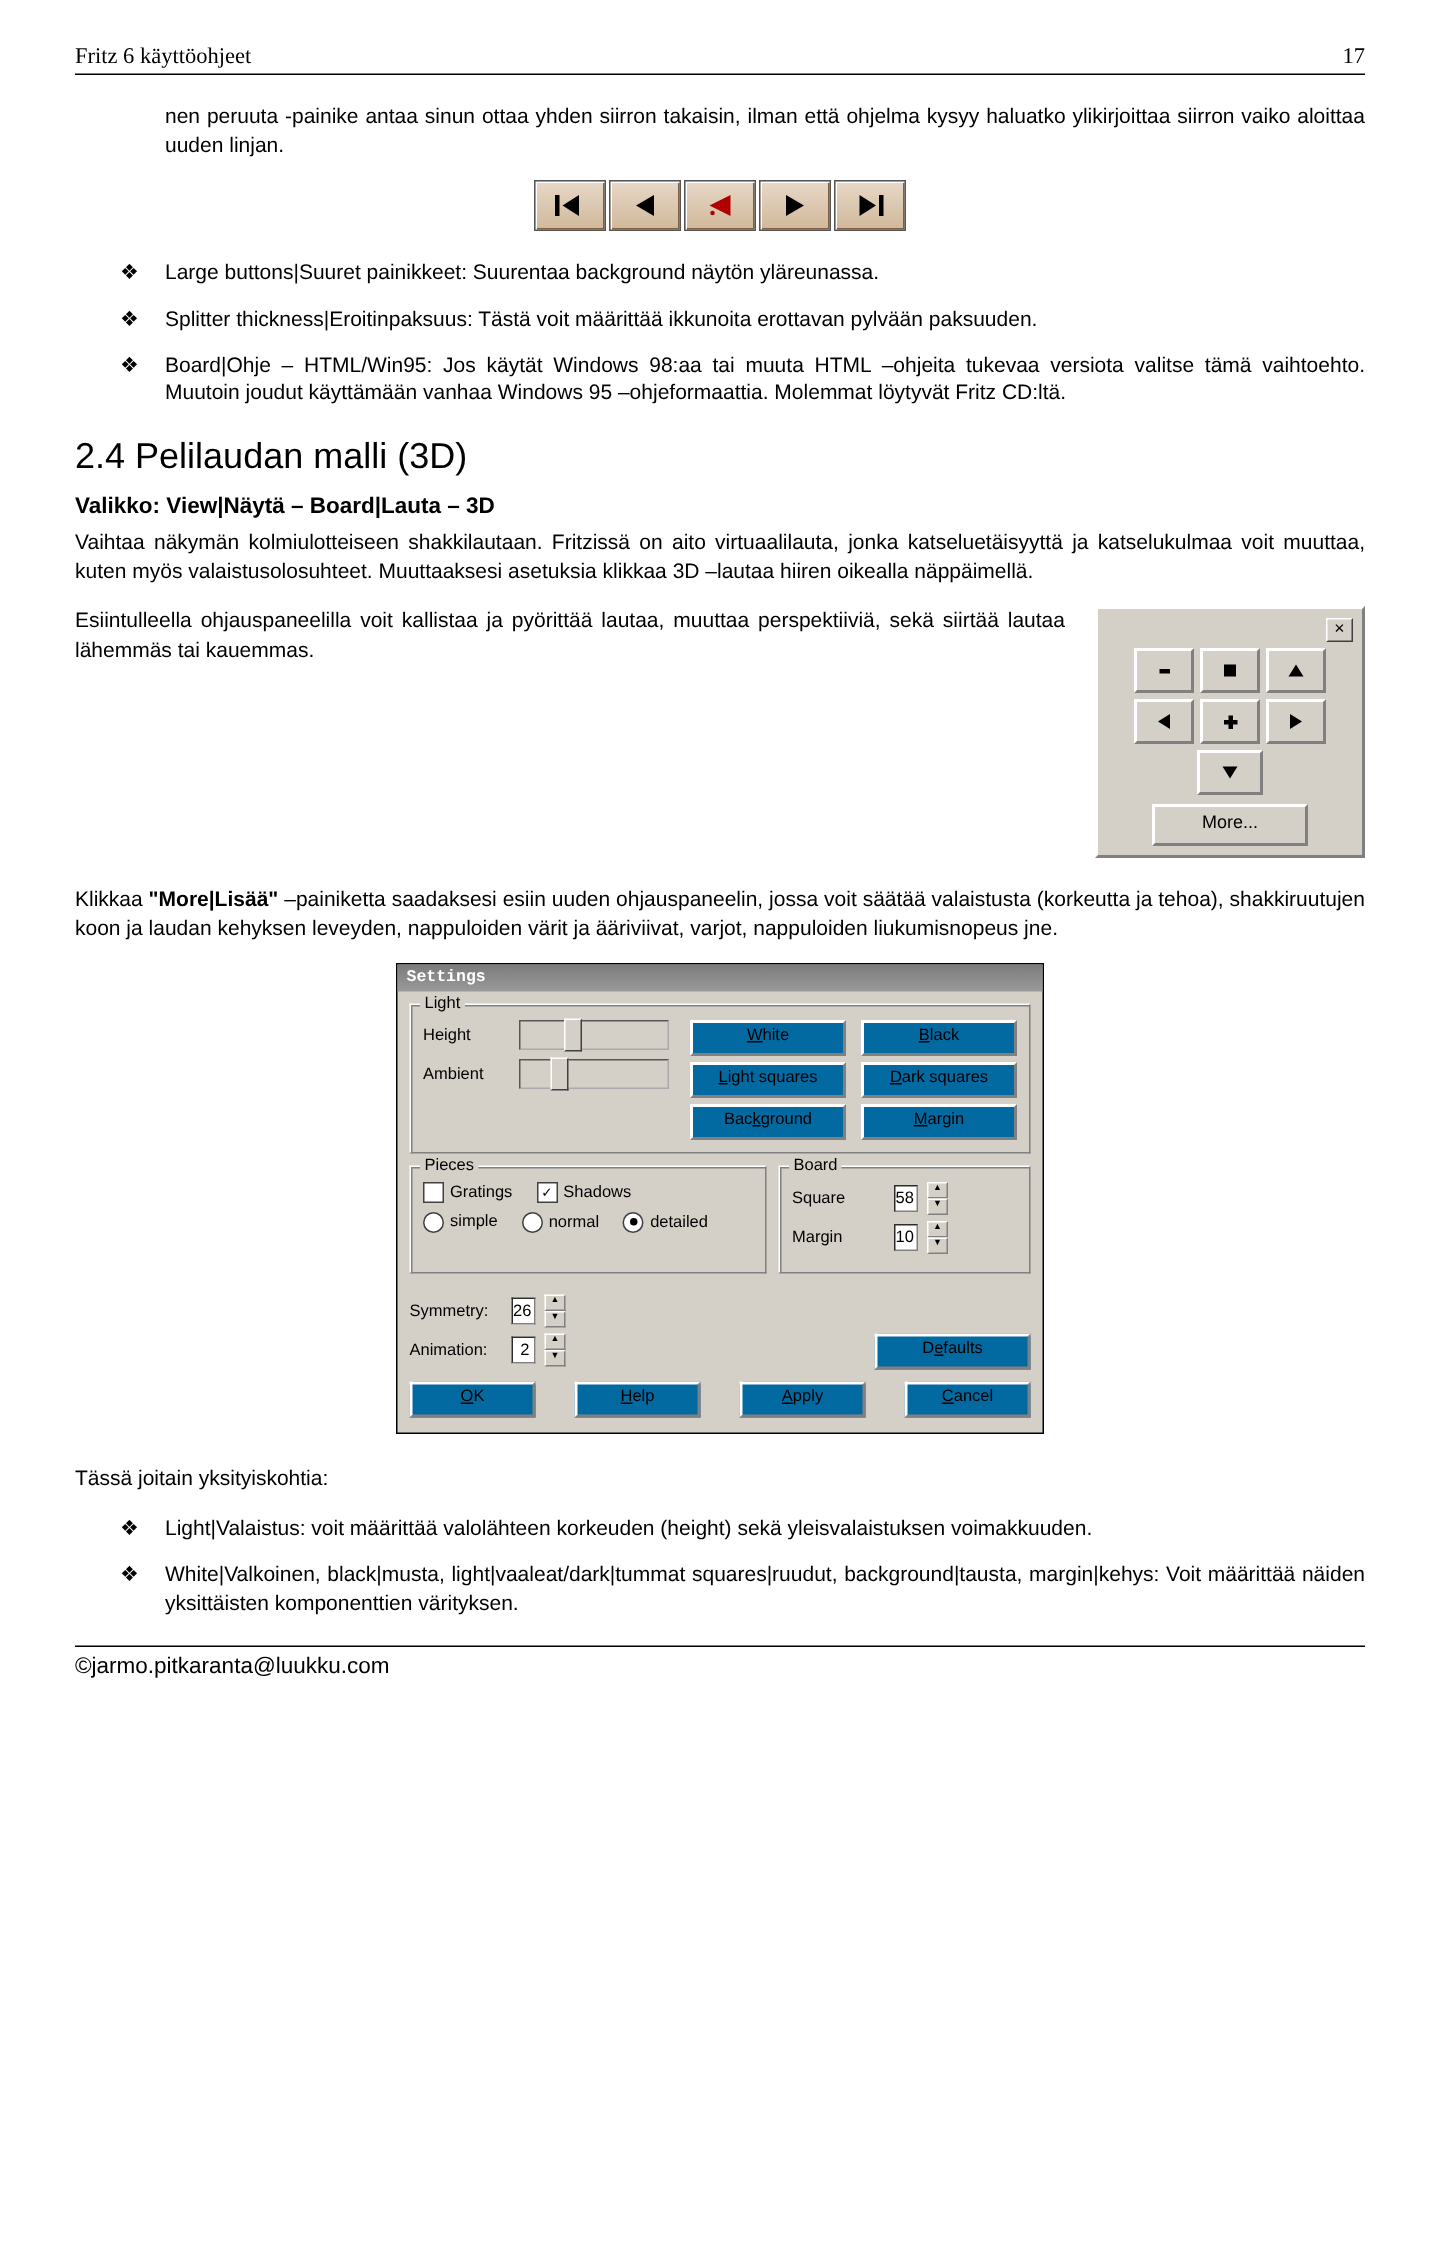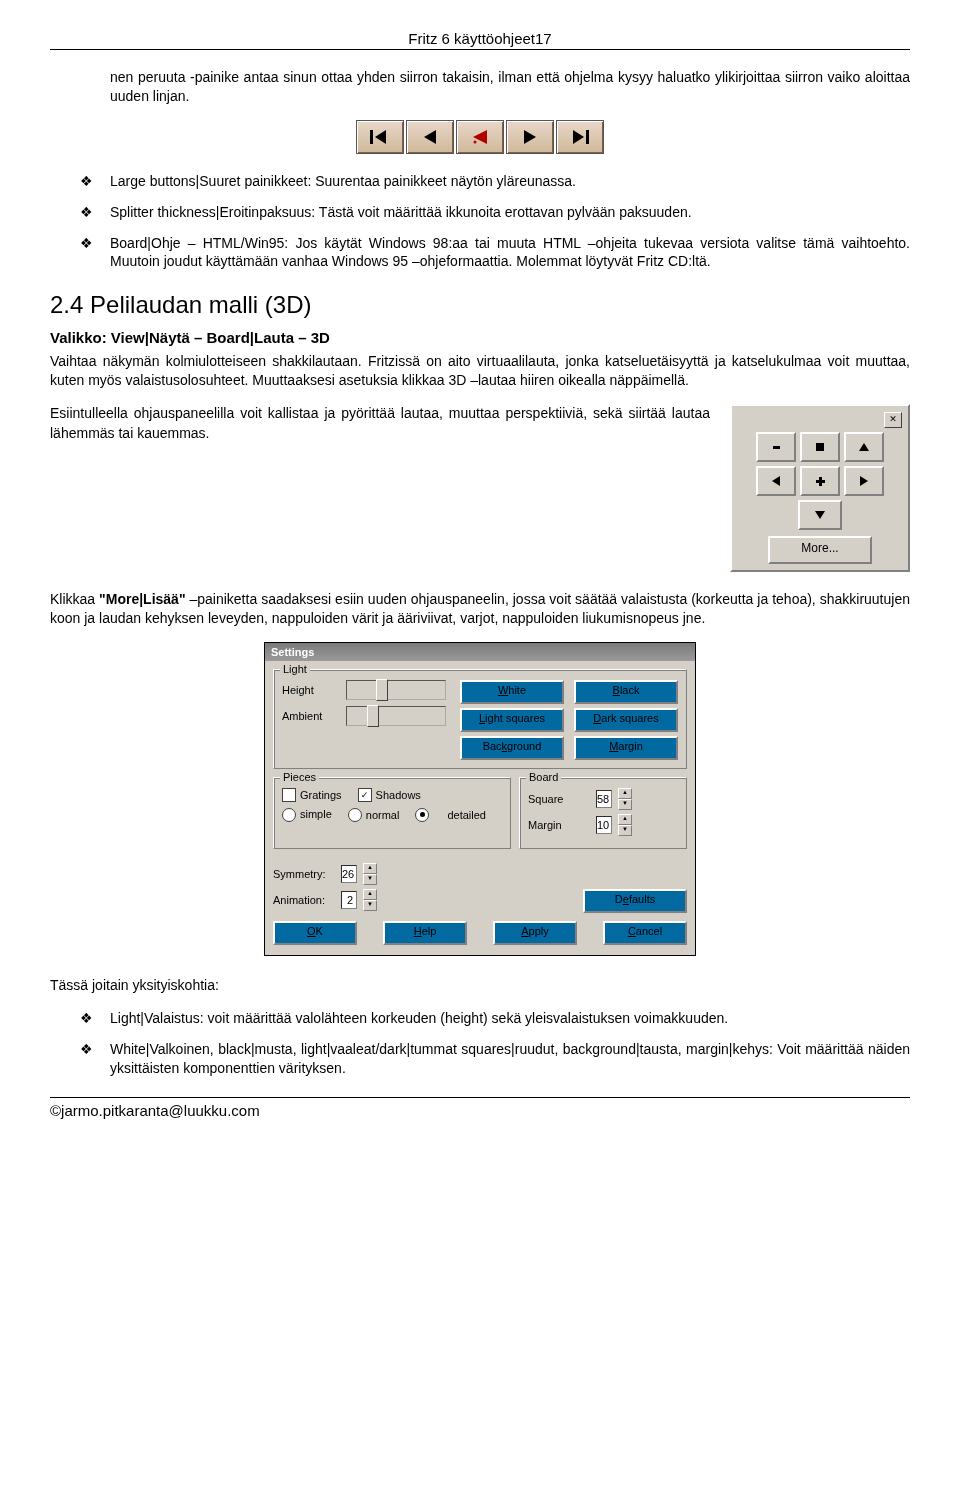--- a/index.html
+++ b/index.html
@@ -9,22 +9,22 @@
     font-size: 14px;
     color: #000;
     background: #fff;
     width: 960px;
   }
   .page {
     padding: 30px 50px 20px 50px;
   }
   .header-line {
     display: flex;
-    justify-content: center;
-    font-family: Liberation Sans, sans-serif;
+    justify-content: space-between;
+    font-family: Liberation Serif, serif;
     font-size: 15px;
     border-bottom: 1px solid #000;
     padding-bottom: 2px;
     margin-bottom: 18px;
   }
   .intro-para {
     margin: 0 0 14px 60px;
     line-height: 1.35;
     text-align: justify;
   }
@@ -156,20 +156,21 @@
     font-size: 11px;
   }
   .dlg-title {
     background: linear-gradient(#7b7b7b, #9a9a9a);
     color: #fff;
     padding: 3px 6px;
     font-weight: bold;
     display: flex;
     justify-content: space-between;
     align-items: center;
+    font-family: Liberation Mono, monospace;
   }
   .dlg-body {
     padding: 8px;
   }
   .groupbox {
     border: 1px solid #808080;
     border-top: 1px solid #fff;
     border-left: 1px solid #fff;
     box-shadow: inset 1px 1px 0 #808080;
     margin-bottom: 8px;
@@ -337,21 +338,21 @@
     </div>
     <div class="nav-btn">
       <svg width="20" height="14">
           <polygon points="3,0 3,14 14,7" fill="#000"></polygon>
           <rect x="16" y="0" width="3" height="14" fill="#000"></rect>
         </svg>
     </div>
   </div>
 
   <ul class="bullet-list">
-    <li><b>Large buttons|Suuret painikkeet:</b><span> Suurentaa painikkeet näytön yläreunassa.</span></li>
+    <li><b>Large buttons|Suuret painikkeet:</b><span> Suurentaa background näytön yläreunassa.</span></li>
     <li><b>Splitter thickness|Eroitinpaksuus:</b><span> Tästä voit määrittää ikkunoita erottavan pylvään paksuuden.</span></li>
     <li><b>Board|Ohje – HTML/Win95:</b><span> Jos käytät Windows 98:aa tai muuta HTML –ohjeita tukevaa versiota valitse tämä vaihtoehto. Muutoin joudut käyttämään vanhaa Windows 95 –ohjeformaattia. Molemmat löytyvät Fritz CD:ltä.</span></li>
   </ul>
 
   <h2 class="section">
     <span>2.4</span> <span>Pelilaudan malli (3D)</span>
   </h2>
 
   <p class="subhead">Valikko: View|Näytä – Board|Lauta – 3D</p>
 
@@ -465,21 +466,21 @@
           </div>
           <div class="rad-row">
             <span style="display:flex;gap:4px;">
                 <span class="rad"></span>
                 <span>simple</span>
               </span>
             <span style="display:flex;align-items:center;gap:4px;">
                 <span class="rad"></span>
                 <span>normal</span>
               </span>
-            <span style="display:flex;align-items:center;gap:18px;">
+            <span style="display:flex;align-items:center;gap:4px;">
                 <span class="rad sel"></span>
                 <span>detailed</span>
               </span>
           </div>
         </div>
         <div class="groupbox" style="flex:0 0 150px;">
           <span class="gb-title">Board</span>
           <div class="num-row">
             <span class="lbl">Square</span>
             <div class="num-field">58</div>

